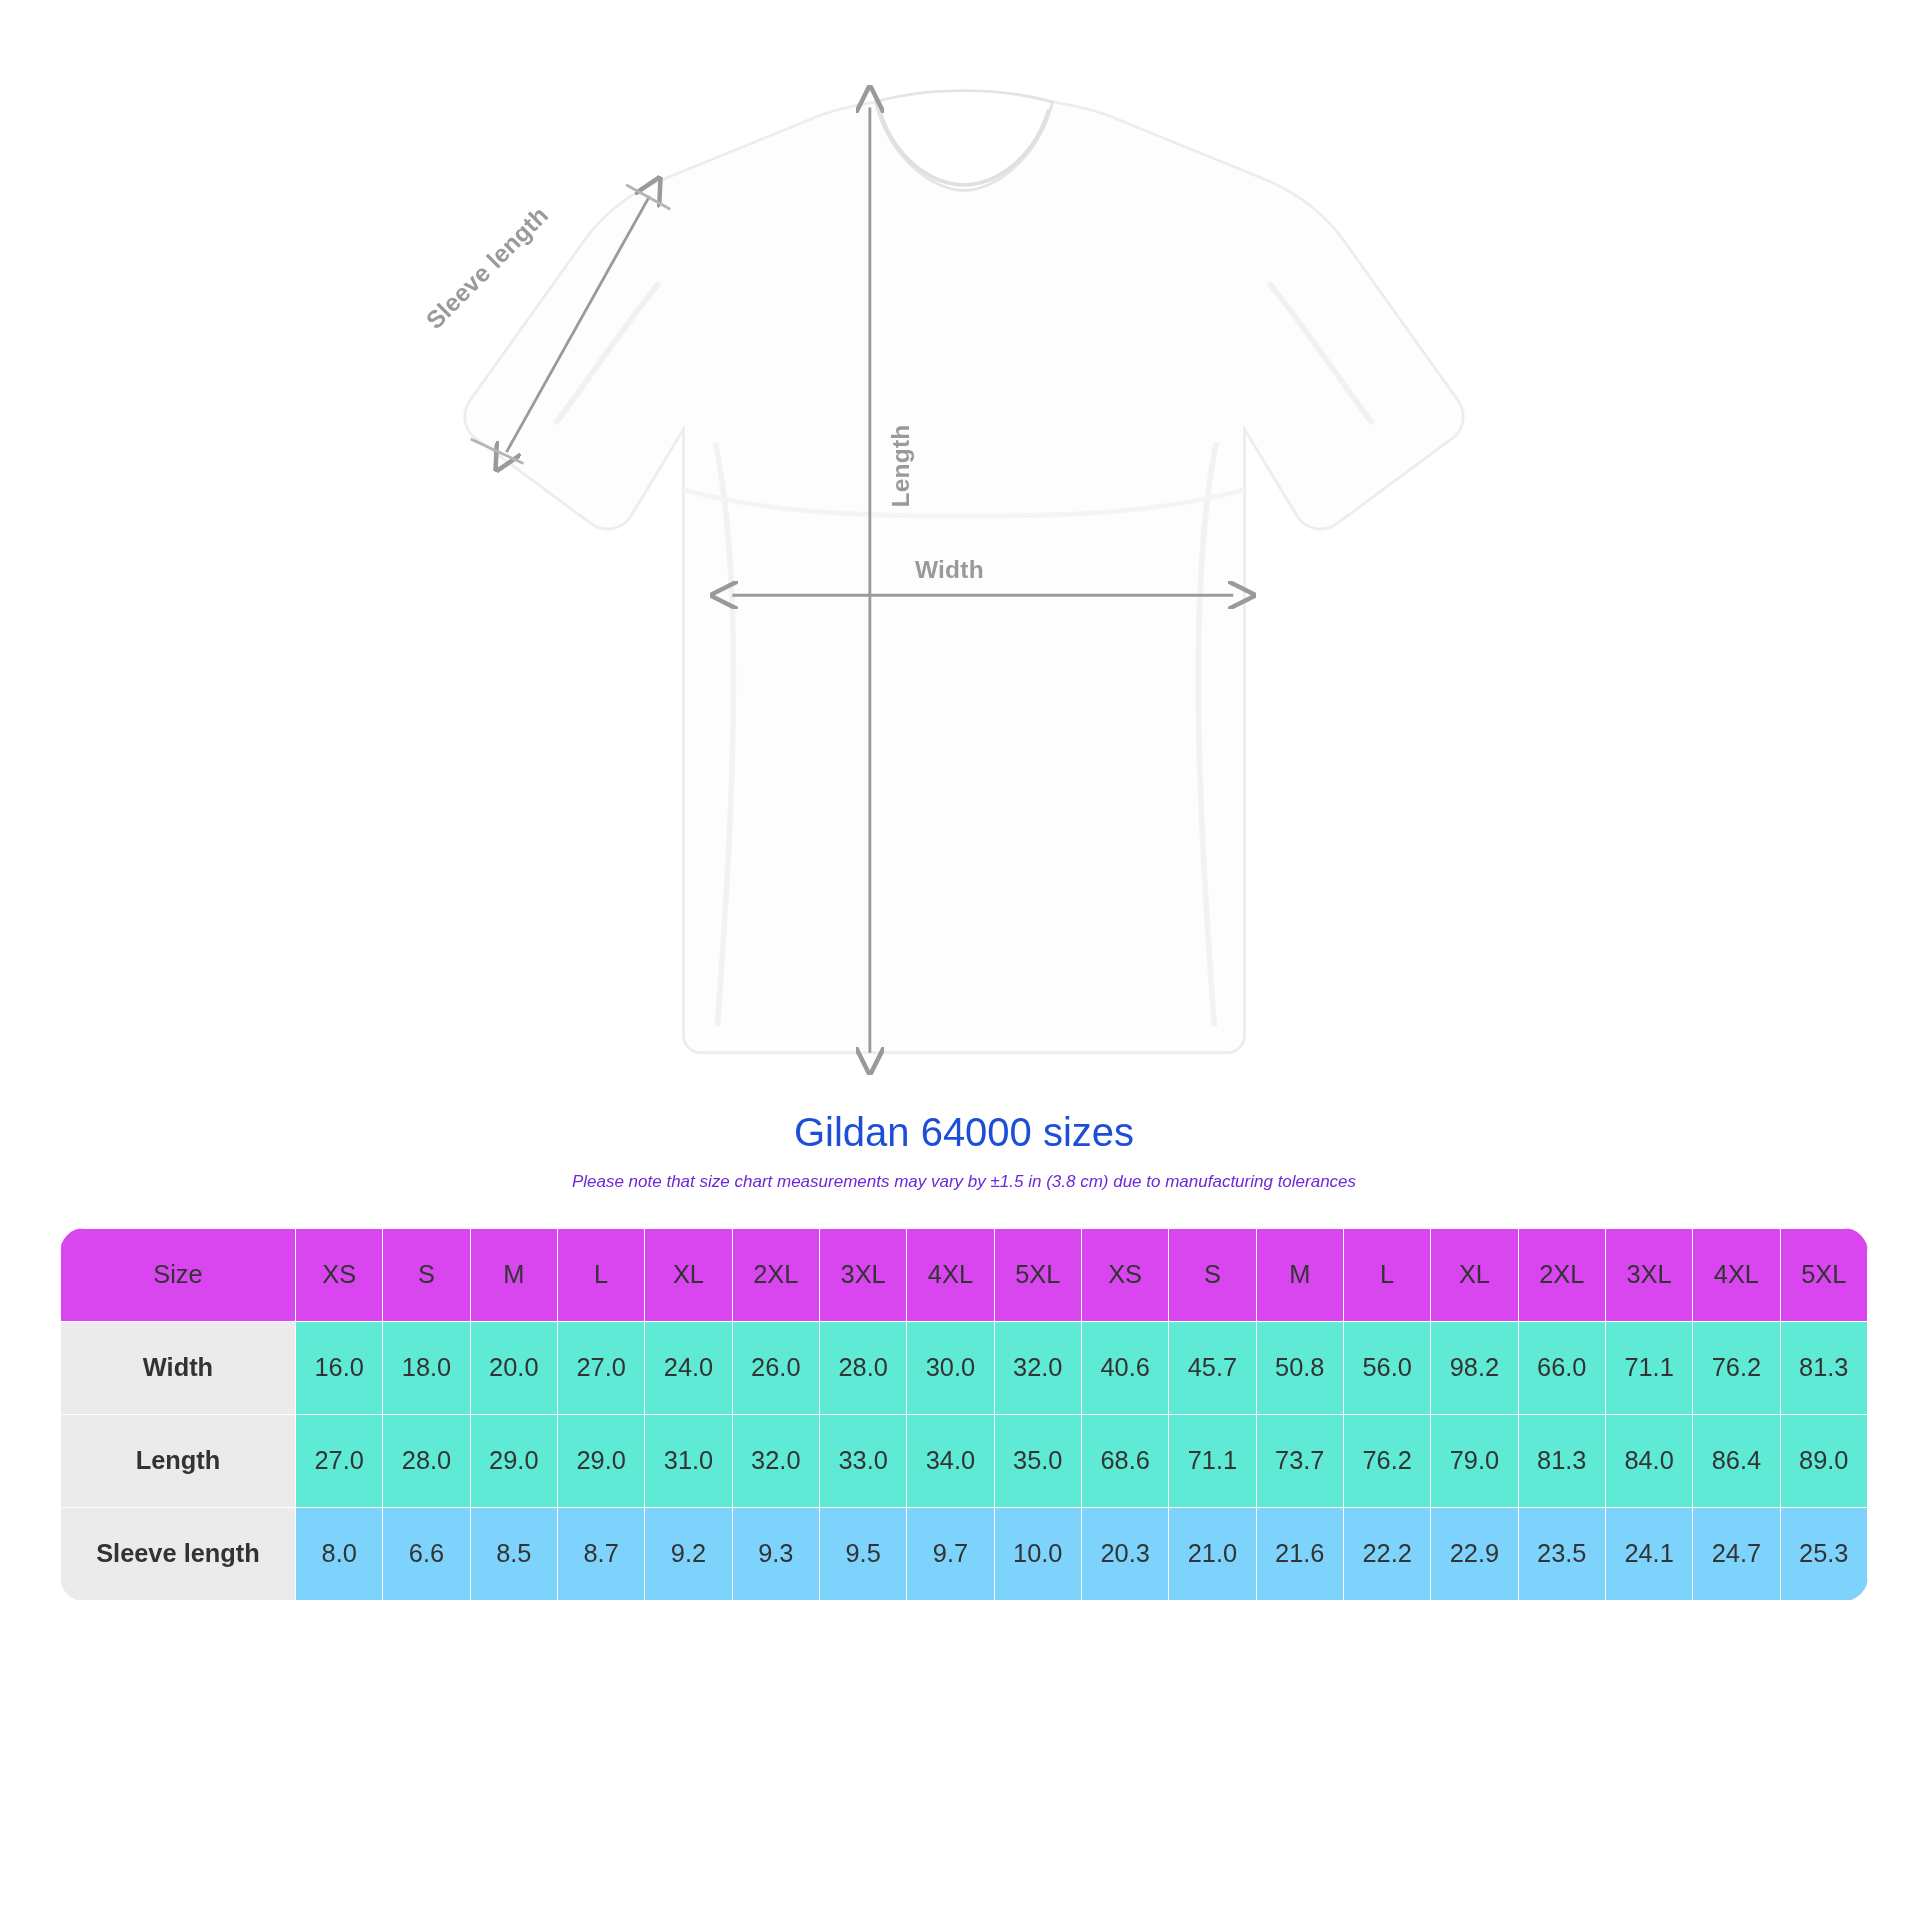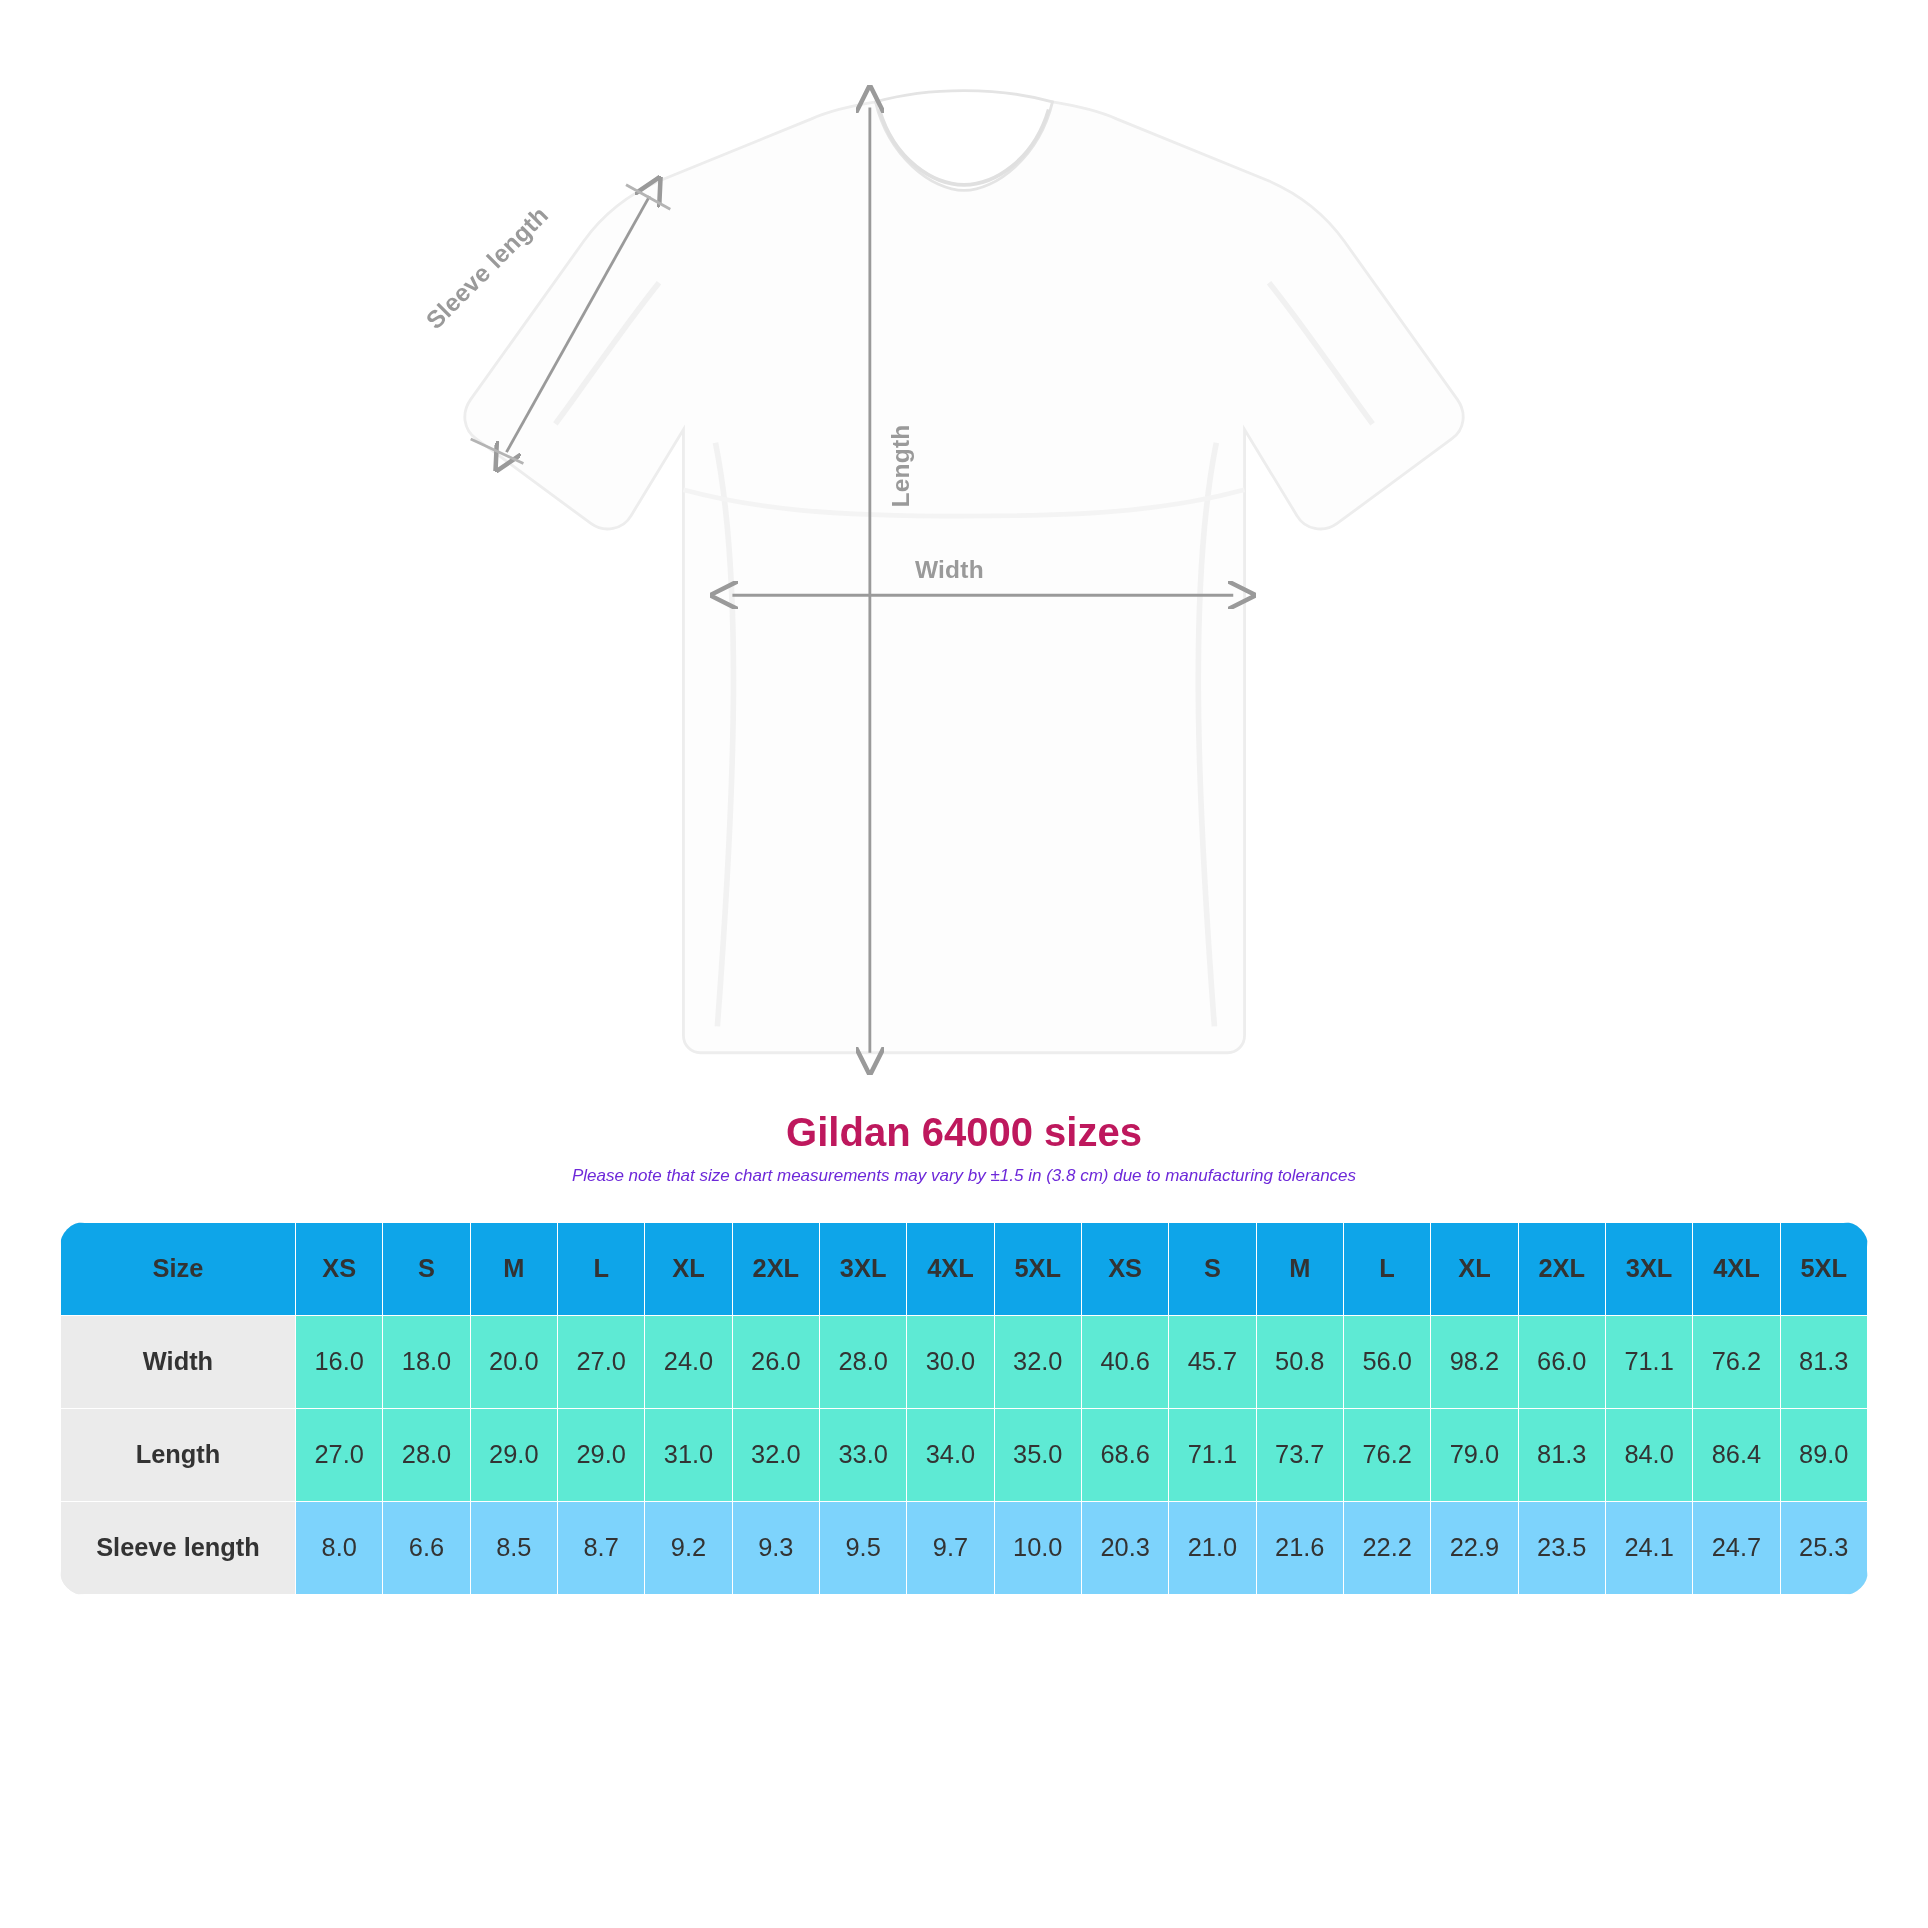--- a/index.html
+++ b/index.html
@@ -57,23 +57,23 @@
     top: 556px;
   }
 
   
   .title-block {
     text-align: center;
     margin-top: 7.5px;
   }
   .chart-title {
     font-size: 40px;
-    font-weight: bold;
-    color: #be185d;
-    margin: 0 0 11px 0;
+    font-weight: normal;
+    color: #1d4ed8;
+    margin: 0 0 17px 0;
   }
   .chart-note {
     font-size: 17px;
     font-style: italic;
     color: #6d28d9;
     margin: 8px;
   }
 
   
   .table-wrap {
@@ -114,22 +114,22 @@
     line-height: 1.5;
   }
   .row-label {
     background: #ebebeb;
     font-weight: bold;
     color: #4d4d4d;
     font-size: 26px;
     width: 235px;
   }
   .size-row td {
-    background: #0ea5e9;
-    font-weight: bold;
+    background: #d946ef;
+    font-weight: normal;
     color: #4d4d4d;
     font-size: 26px;
   }
   .data-cell {
     background: #f4f4f4;
   }
   .row-even .data-cell {
     background: #7dd3fc;
   }
   .row-odd .data-cell {

